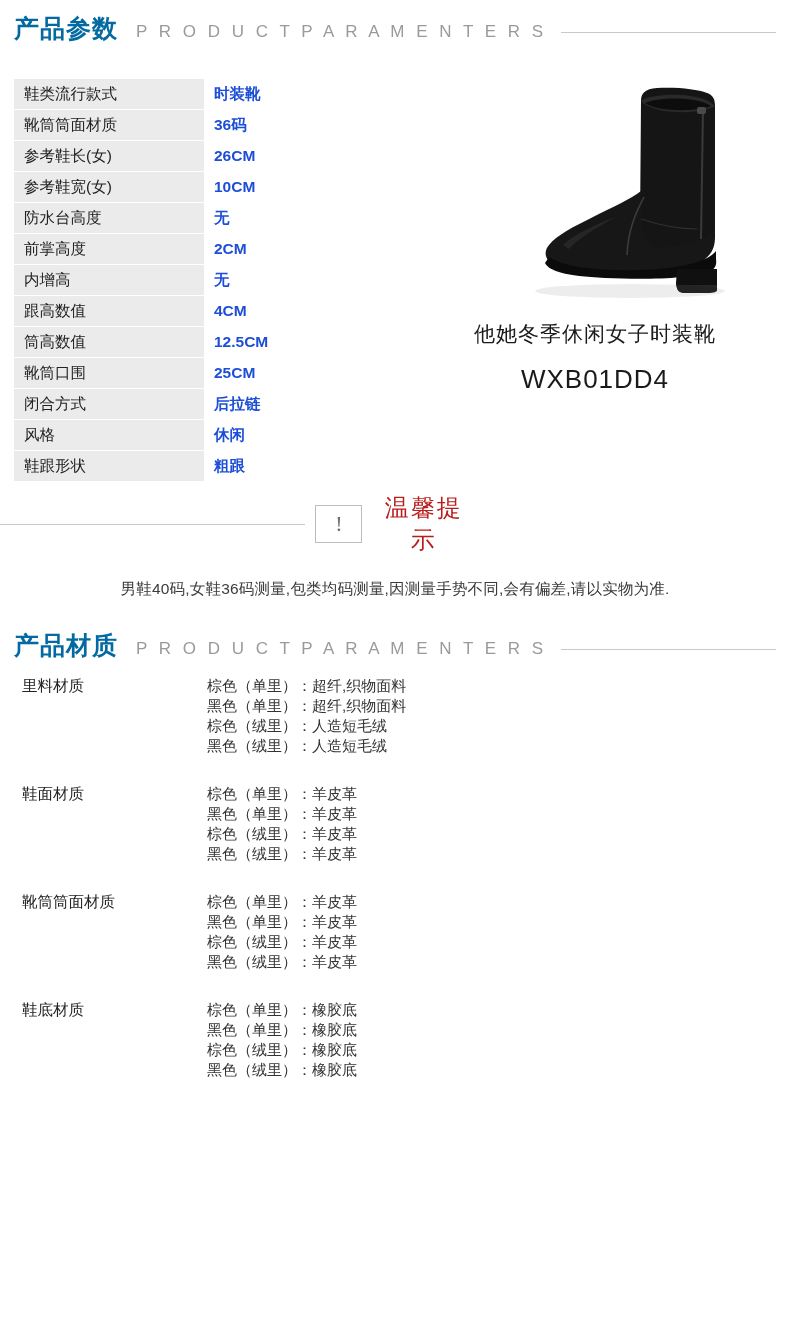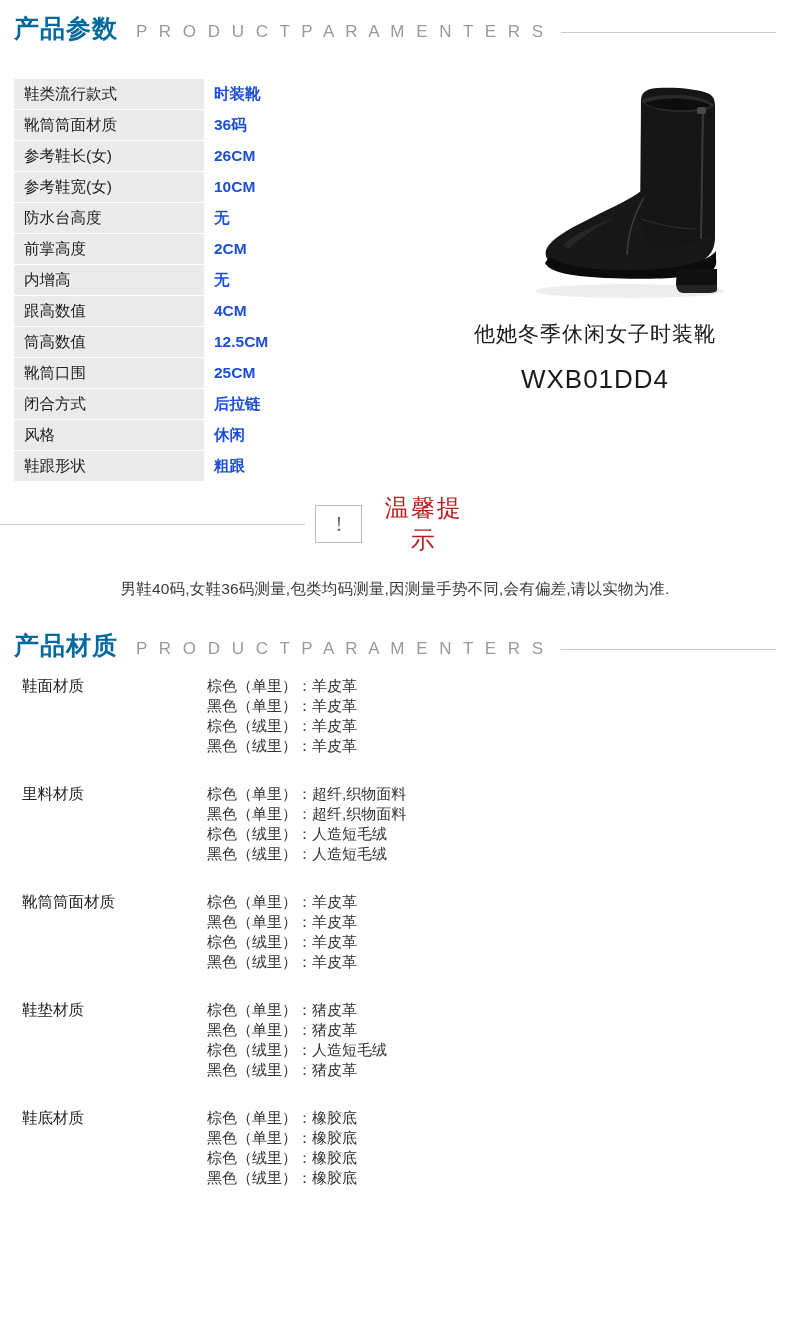--- a/index.html
+++ b/index.html
@@ -308,56 +308,47 @@
   <div class="materials">
     <div class="section-head">
       <span class="cn">产品材质</span>
       <span class="en">P R O D U C T P A R A M E N T E R S</span>
       <span class="rule"></span>
     </div>
 
     <table class="mat-table">
       <tbody>
         <tr>
+          <td class="mk">里料材质</td>
+          <td class="mv">
+            <div class="mv-line">棕色（单里）：超纤,织物面料</div>
+            <div class="mv-line">黑色（单里）：超纤,织物面料</div>
+            <div class="mv-line">棕色（绒里）：人造短毛绒</div>
+            <div class="mv-line">黑色（绒里）：人造短毛绒</div>
+          </td>
+        </tr>
+        <tr>
           <td class="mk">鞋面材质</td>
           <td class="mv">
             <div class="mv-line">棕色（单里）：羊皮革</div>
             <div class="mv-line">黑色（单里）：羊皮革</div>
             <div class="mv-line">棕色（绒里）：羊皮革</div>
             <div class="mv-line">黑色（绒里）：羊皮革</div>
           </td>
         </tr>
         <tr>
-          <td class="mk">里料材质</td>
-          <td class="mv">
-            <div class="mv-line">棕色（单里）：超纤,织物面料</div>
-            <div class="mv-line">黑色（单里）：超纤,织物面料</div>
-            <div class="mv-line">棕色（绒里）：人造短毛绒</div>
-            <div class="mv-line">黑色（绒里）：人造短毛绒</div>
-          </td>
-        </tr>
-        <tr>
           <td class="mk">靴筒筒面材质</td>
           <td class="mv">
             <div class="mv-line">棕色（单里）：羊皮革</div>
             <div class="mv-line">黑色（单里）：羊皮革</div>
             <div class="mv-line">棕色（绒里）：羊皮革</div>
             <div class="mv-line">黑色（绒里）：羊皮革</div>
           </td>
         </tr>
         <tr>
-          <td class="mk">鞋垫材质</td>
-          <td class="mv">
-            <div class="mv-line">棕色（单里）：猪皮革</div>
-            <div class="mv-line">黑色（单里）：猪皮革</div>
-            <div class="mv-line">棕色（绒里）：人造短毛绒</div>
-            <div class="mv-line">黑色（绒里）：猪皮革</div>
-          </td>
-        </tr>
-        <tr>
           <td class="mk">鞋底材质</td>
           <td class="mv">
             <div class="mv-line">棕色（单里）：橡胶底</div>
             <div class="mv-line">黑色（单里）：橡胶底</div>
             <div class="mv-line">棕色（绒里）：橡胶底</div>
             <div class="mv-line">黑色（绒里）：橡胶底</div>
           </td>
         </tr>
       </tbody>
     </table>

